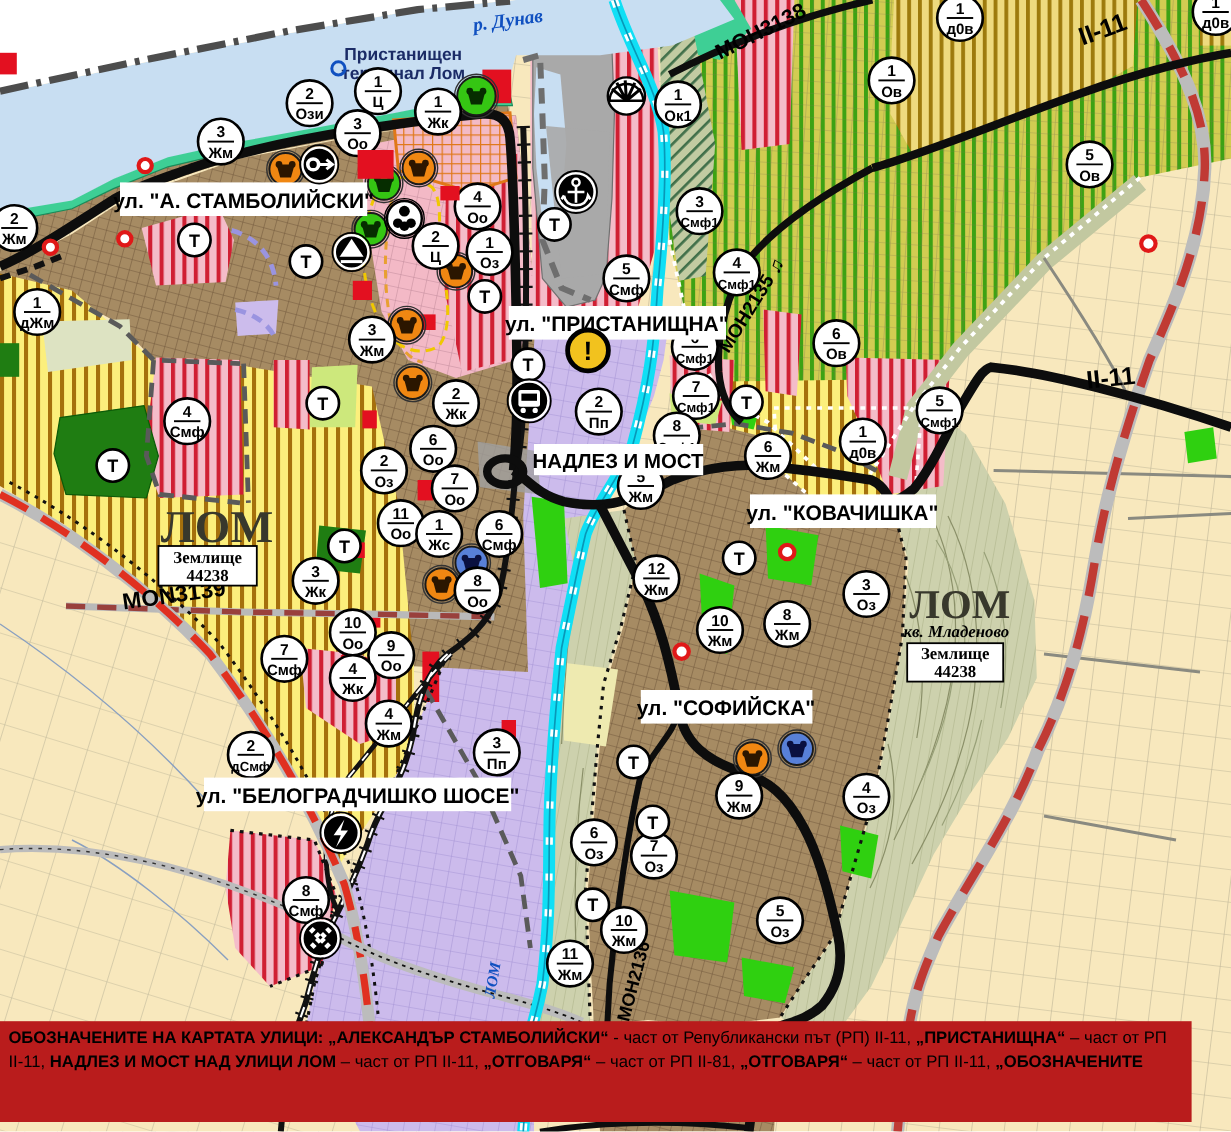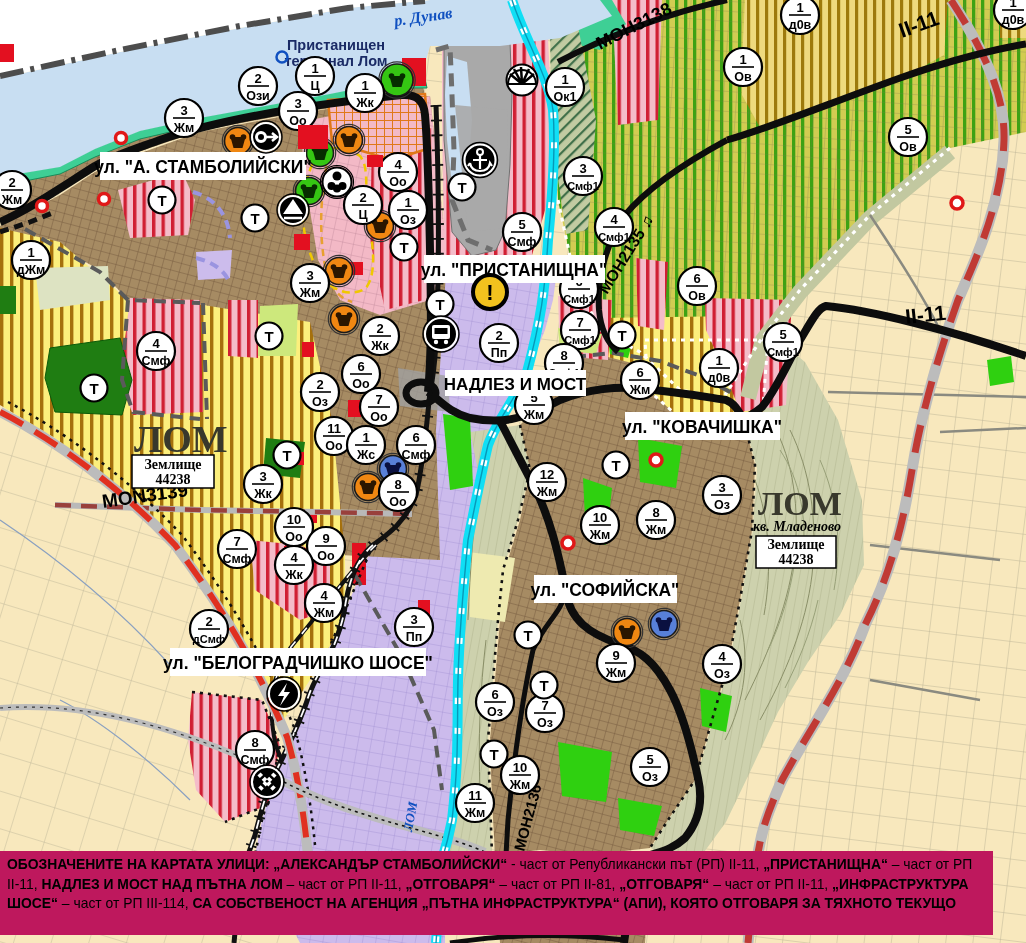--- a/index.html
+++ b/index.html
@@ -1,20 +1,20 @@
 <!DOCTYPE html>
 <html><head>
 <meta charset="utf-8">
 <style>
 html,body{margin:0;padding:0;background:#fff;}
 #map{position:relative;width:1026px;height:943px;overflow:hidden;font-family:"Liberation Sans",sans-serif;}
 svg{position:absolute;top:0;left:0;}
 .lbl{font-family:"Liberation Sans",sans-serif;font-weight:bold;fill:#000;}
 .ser{font-family:"Liberation Serif",serif;font-weight:bold;}
-#legend{position:absolute;left:0;top:851px;width:982px;height:76px;background:#be185d;padding:4px 4px 4px 7px;font-size:13.9px;line-height:19.5px;white-space:nowrap;overflow:hidden;color:#000;font-family:"Liberation Sans",sans-serif;}
+#legend{position:absolute;left:0;top:851px;width:982px;height:76px;background:#b91c1c;padding:4px 4px 4px 7px;font-size:13.9px;line-height:19.5px;white-space:nowrap;overflow:hidden;color:#000;font-family:"Liberation Sans",sans-serif;}
 </style>
 </head>
 <body>
 <div id="map">
 <svg width="1026" height="943" viewBox="0 0 1026 943">
 <defs>
 <pattern id="fieldsA" width="36" height="36" patternUnits="userSpaceOnUse" patternTransform="rotate(17)">
   <rect width="36" height="36" fill="#f8e8bd"></rect>
   <path d="M0,0H36M0,0V36" stroke="#c3ba9c" stroke-width="1"></path>
 </pattern>
@@ -912,16 +912,15 @@
 
 <rect x="298" y="125" width="30" height="24" fill="#e31020"></rect>
 <rect x="367" y="155" width="16" height="12" fill="#e31020"></rect>
 
 <circle cx="282" cy="57" r="5.5" fill="none" stroke="#1050c0" stroke-width="2.5"></circle>
 
 </svg>
 
 <div id="legend">
       <div><b>ОБОЗНАЧЕНИТЕ НА КАРТАТА УЛИЦИ: „АЛЕКСАНДЪР СТАМБОЛИЙСКИ“</b> - част от Републикански път (РП) II-11, <b>„ПРИСТАНИЩНА“</b> – част от РП</div>
-<div>II-11, <b>НАДЛЕЗ И МОСТ НАД ПЪТНА ЛОМ</b> – част от РП II-11, <b>„ОТГОВАРЯ“</b> – част от РП II-81, <b>„ОТГОВАРЯ“</b> – част от РП II-11, <b>„ИНФРАСТРУКТУРА</b></div>
-<div><b>ШОСЕ“</b> – част от РП III-114, <b>СА СОБСТВЕНОСТ НА АГЕНЦИЯ „ПЪТНА ИНФРАСТРУКТУРА“ (АПИ), КОЯТО ОТГОВАРЯ ЗА ТЯХНОТО ТЕКУЩО</b></div>
+<div>II-11, <b>НАДЛЕЗ И МОСТ НАД УЛИЦИ ЛОМ</b> – част от РП II-11, <b>„ОТГОВАРЯ“</b> – част от РП II-81, <b>„ОТГОВАРЯ“</b> – част от РП II-11, <b>„ОБОЗНАЧЕНИТЕ</b></div>
     </div>
 </div>
 
 </body></html>

